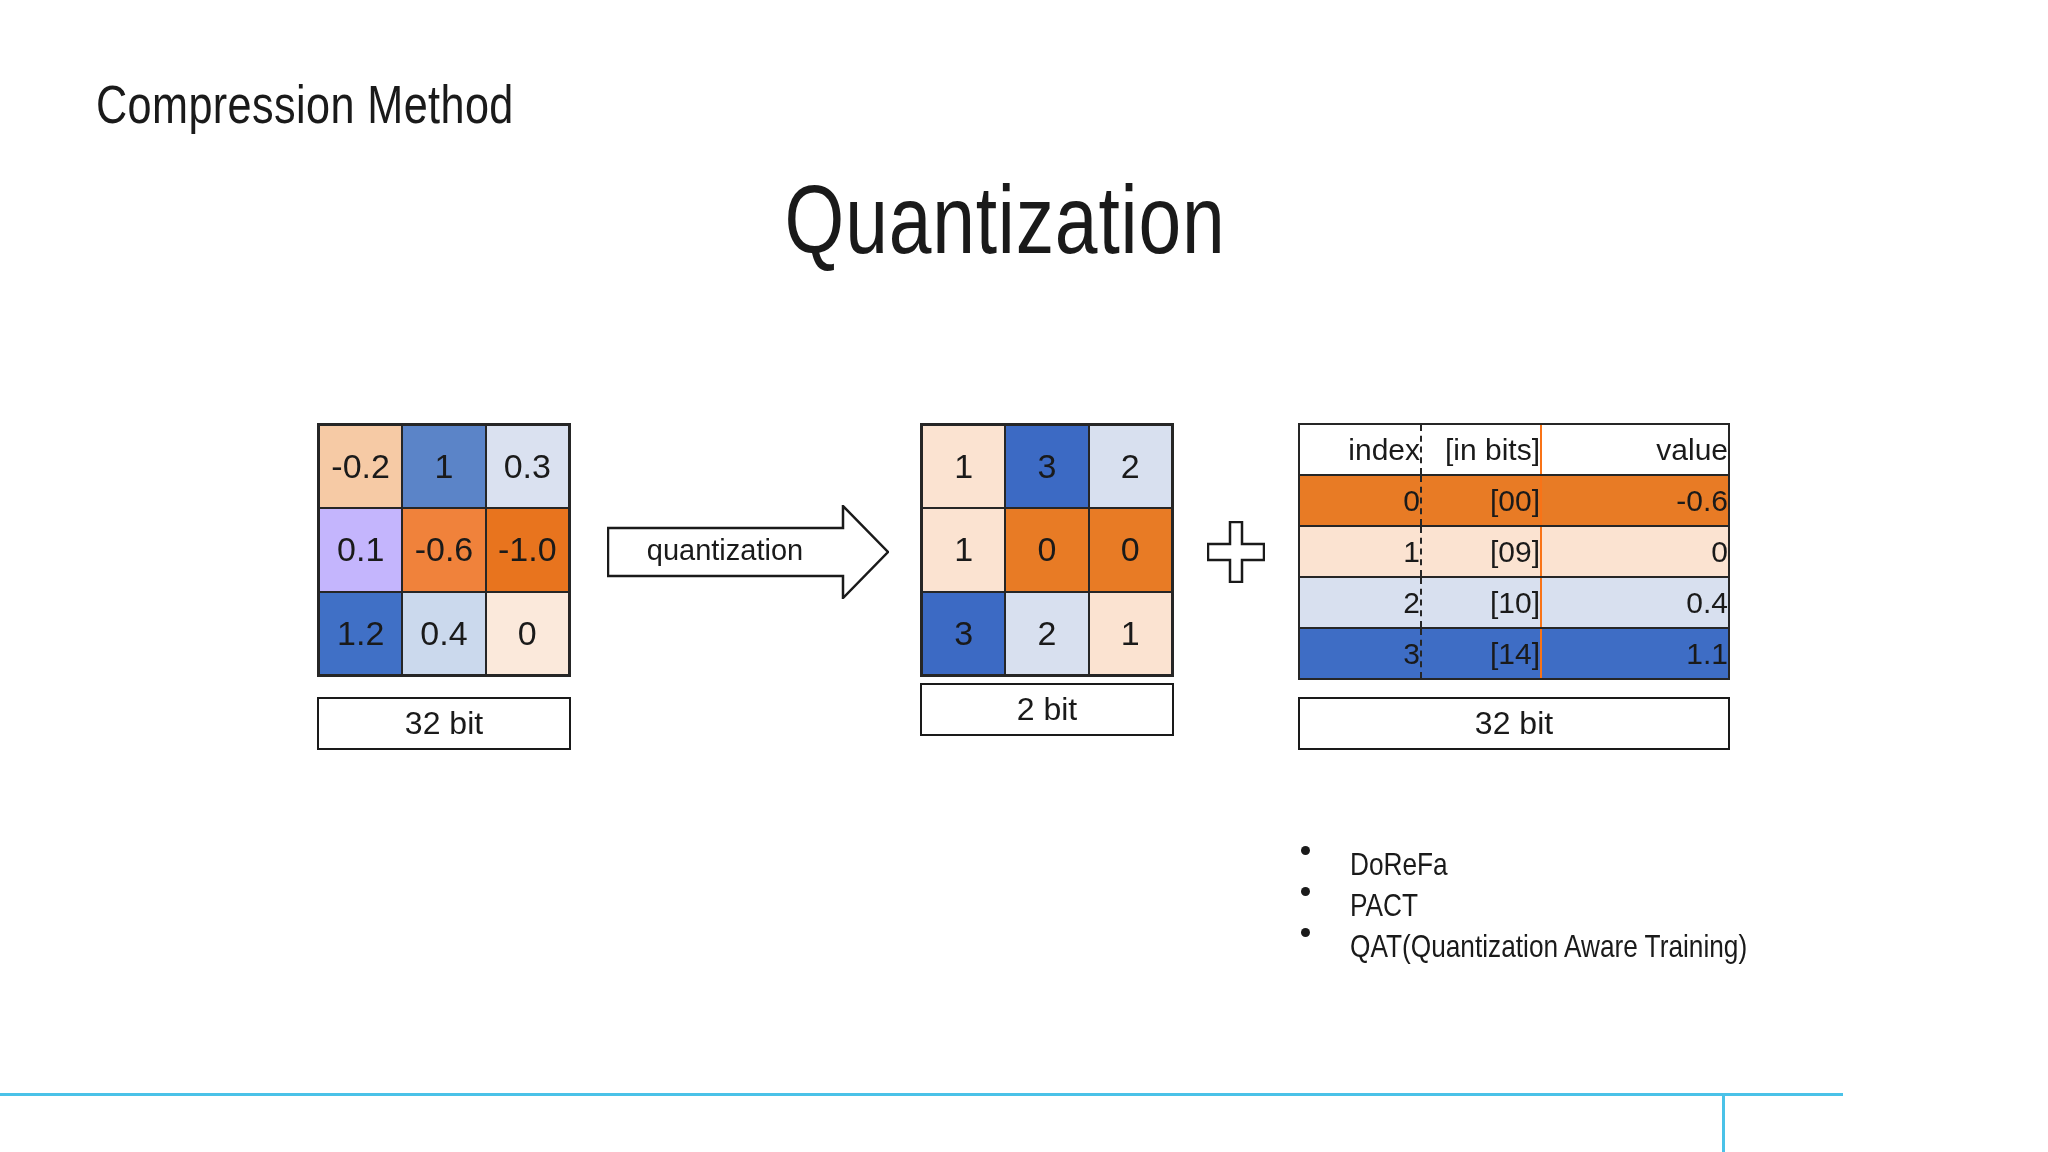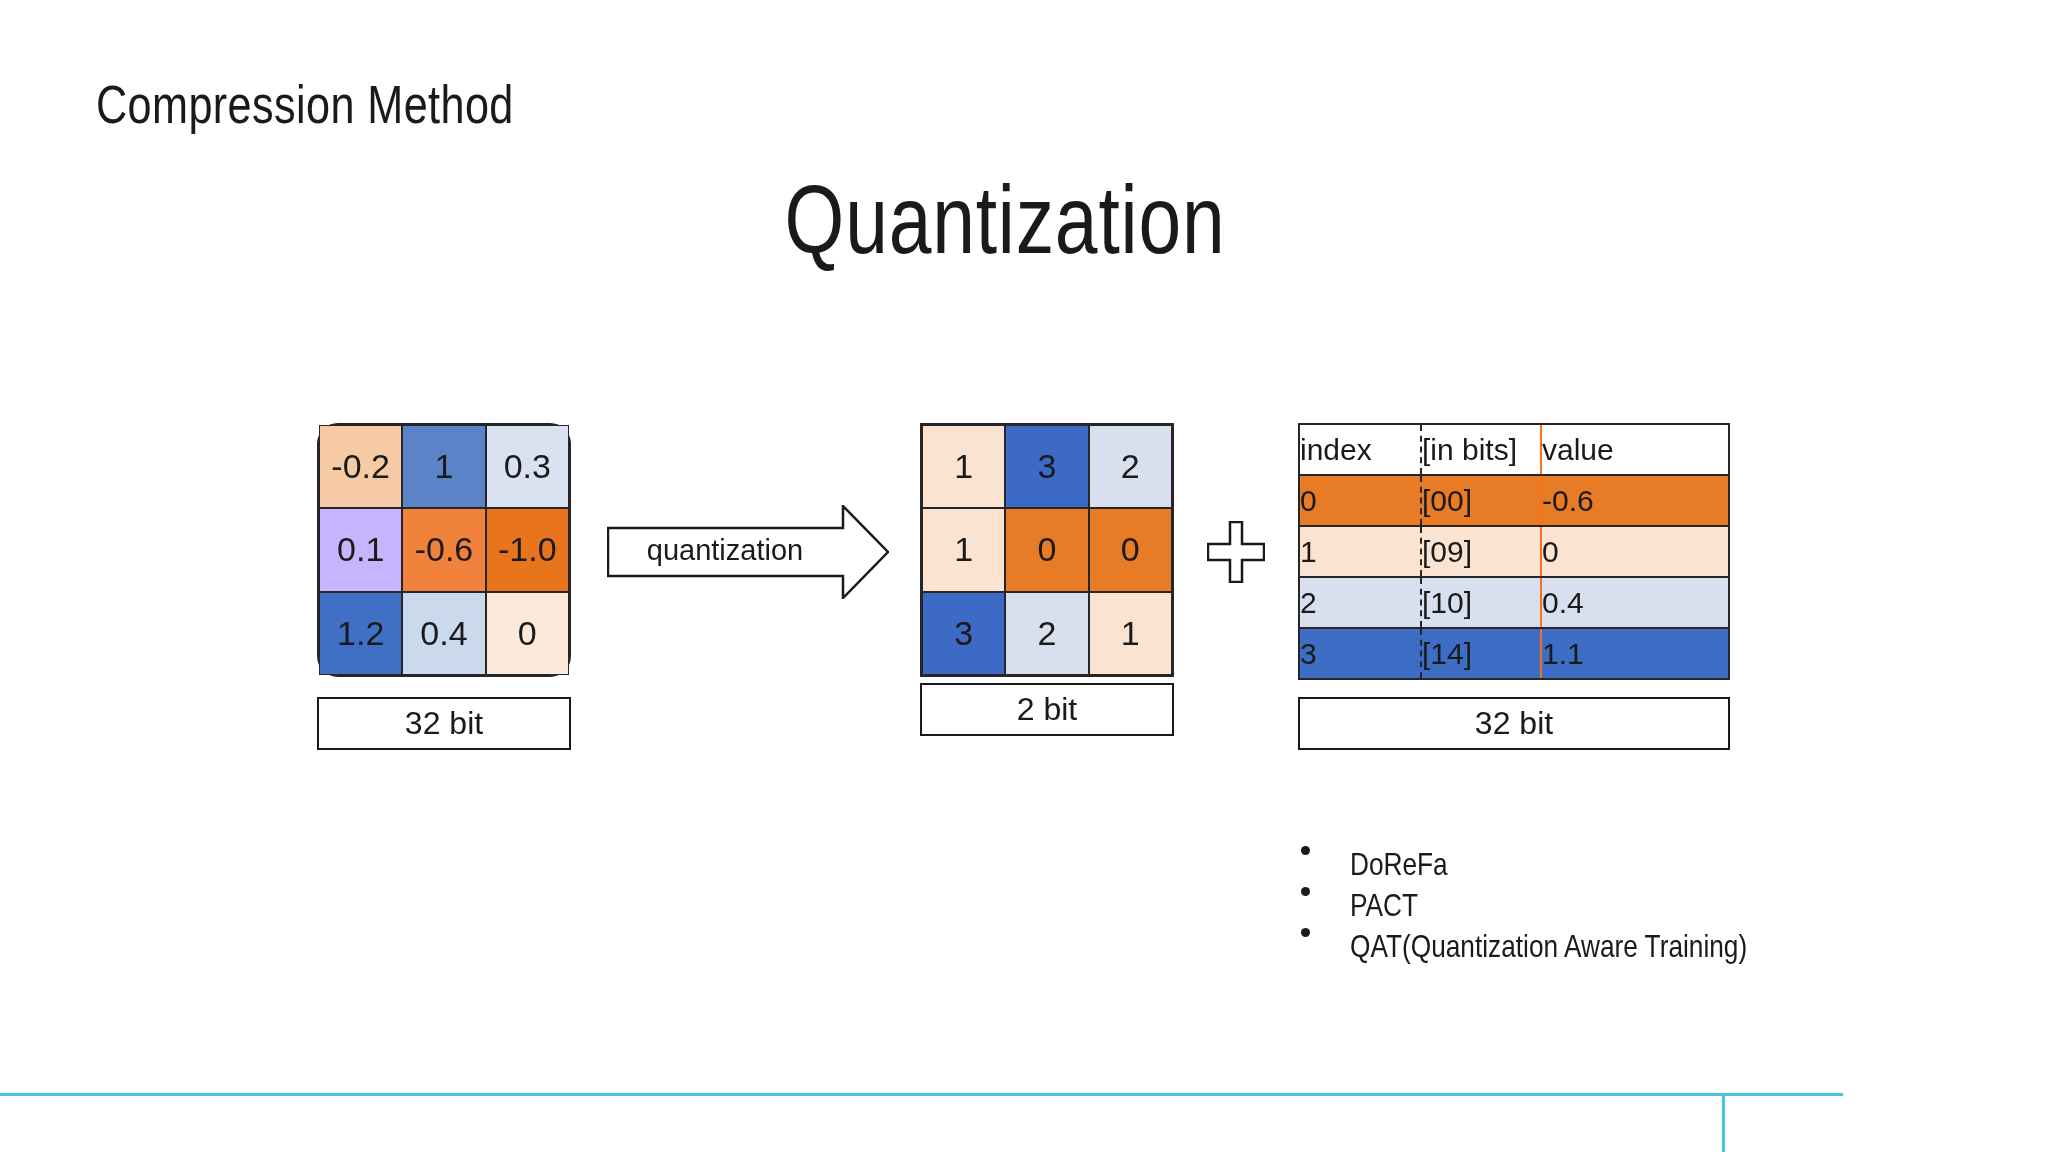--- a/index.html
+++ b/index.html
@@ -14,42 +14,42 @@
   .hand-center { transform:scaleX(0.80); transform-origin:50% 50%; font-weight:400; letter-spacing:1px; }
 
   .slide-header { position:absolute; left:96px; top:74px; font-size:54px; line-height:60px; white-space:nowrap; }
   .slide-title  { position:absolute; left:0; top:168px; width:2010px; text-align:center; font-size:96px; line-height:104px; }
 
   
   .matrix { position:absolute; display:grid; grid-template-columns:repeat(3,1fr); grid-template-rows:repeat(3,1fr);
             width:254px; height:254px; border:2px solid #262626; box-sizing:border-box; background:#fff; }
   .matrix .cell { border:1px solid #262626; display:flex; align-items:center; justify-content:center;
                   font-size:34px; }
-  #matrix-fp { left:317px; top:423px;border-radius:21px; }
+  #matrix-fp { left:317px; top:423px; }
   #matrix-q  { left:920px; top:423px; }
 
   .bit-label { position:absolute; height:53px; border:2px solid #1a1a1a; box-sizing:border-box; background:#fff;
                display:flex; align-items:center; justify-content:center; font-size:32px; }
   #bit-fp  { left:317px;  top:697px; width:254px; }
   #bit-q   { left:920px;  top:683px; width:254px; }
   #bit-lut { left:1298px; top:697px; width:432px; }
 
   
   .arrow-wrap { position:absolute; left:607px; top:505px; width:282px; height:94px; }
   .arrow-label { position:absolute; left:607px; top:527px; width:236px; height:46px; line-height:46px;
                  text-align:center; font-size:29px; }
 
   
   .plus-wrap { position:absolute; left:1207px; top:521px; width:58px; height:62px; }
 
   
   .lut { position:absolute; left:1298px; top:423px; width:432px; border:2px solid #262626; box-sizing:border-box; background:#fff; }
   .lut-row { display:flex; }
   .lut-row + .lut-row { border-top:2px solid #262626; }
-  .lut-cell { height:49px; line-height:49px; text-align:left; font-size:30px; box-sizing:border-box; }
+  .lut-cell { height:49px; line-height:49px; text-align:right; font-size:30px; box-sizing:border-box; }
   .c-index { width:122px; border-right:2px dashed #262626; }
   .c-bits  { width:120px; border-right:2px solid #f97316; }
   .c-value { flex:1; }
   .lut-header .lut-cell { background:#ffffff; }
 
   
   .methods { position:absolute; left:1301px; top:846px; list-style:none; margin:0; padding:0; }
   .methods li { display:flex; align-items:flex-start; height:41px; }
   .bullet-dot { width:9px; height:9px; border-radius:50%; background:#1a1a1a; margin-right:40px; flex:0 0 auto; }
   .method-text { font-size:32px; white-space:nowrap; transform:scaleX(0.82); transform-origin:0 50%; }

